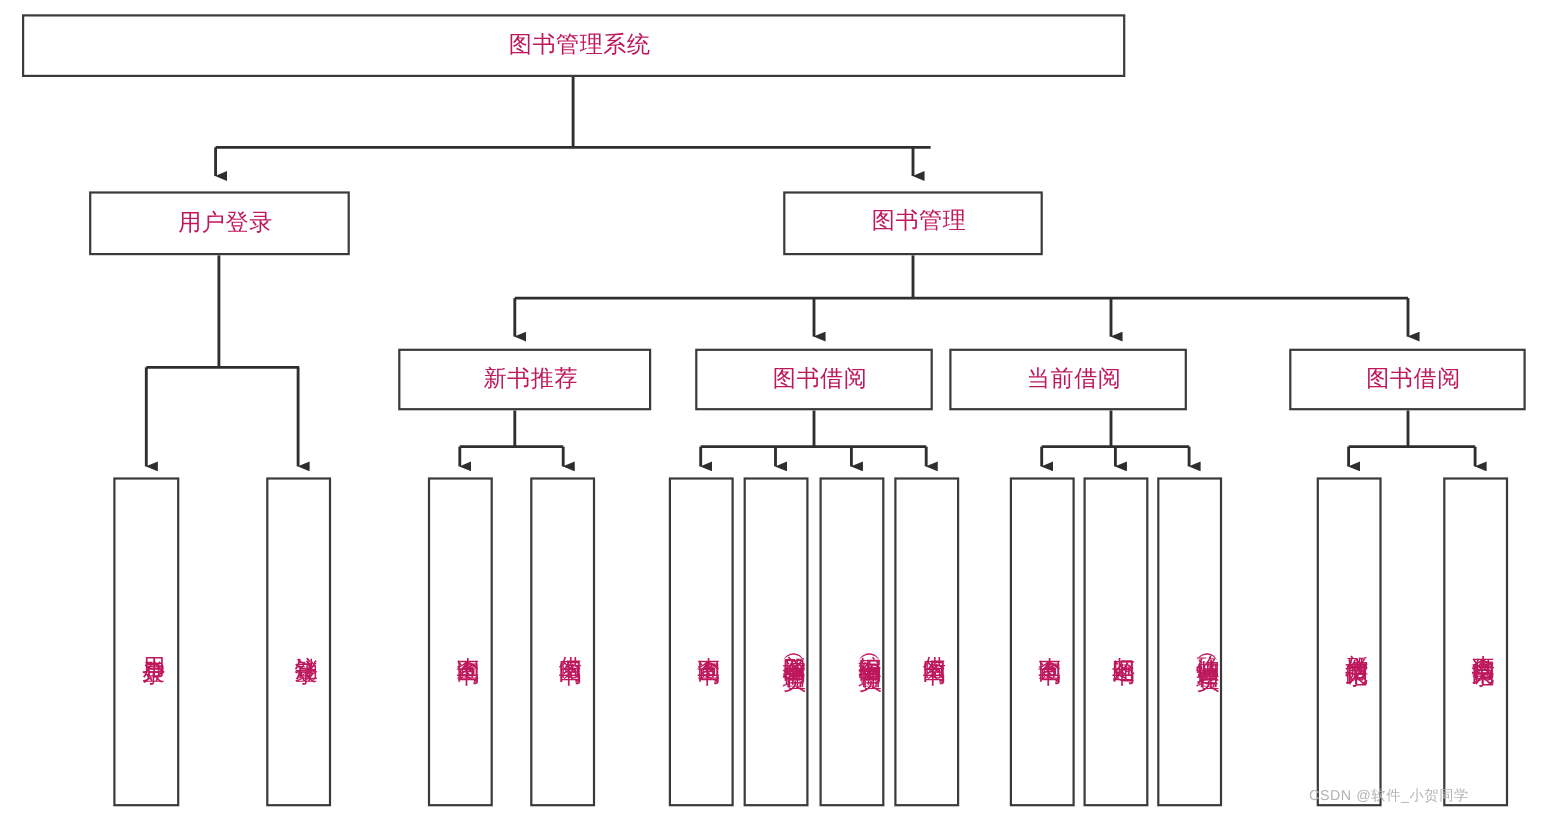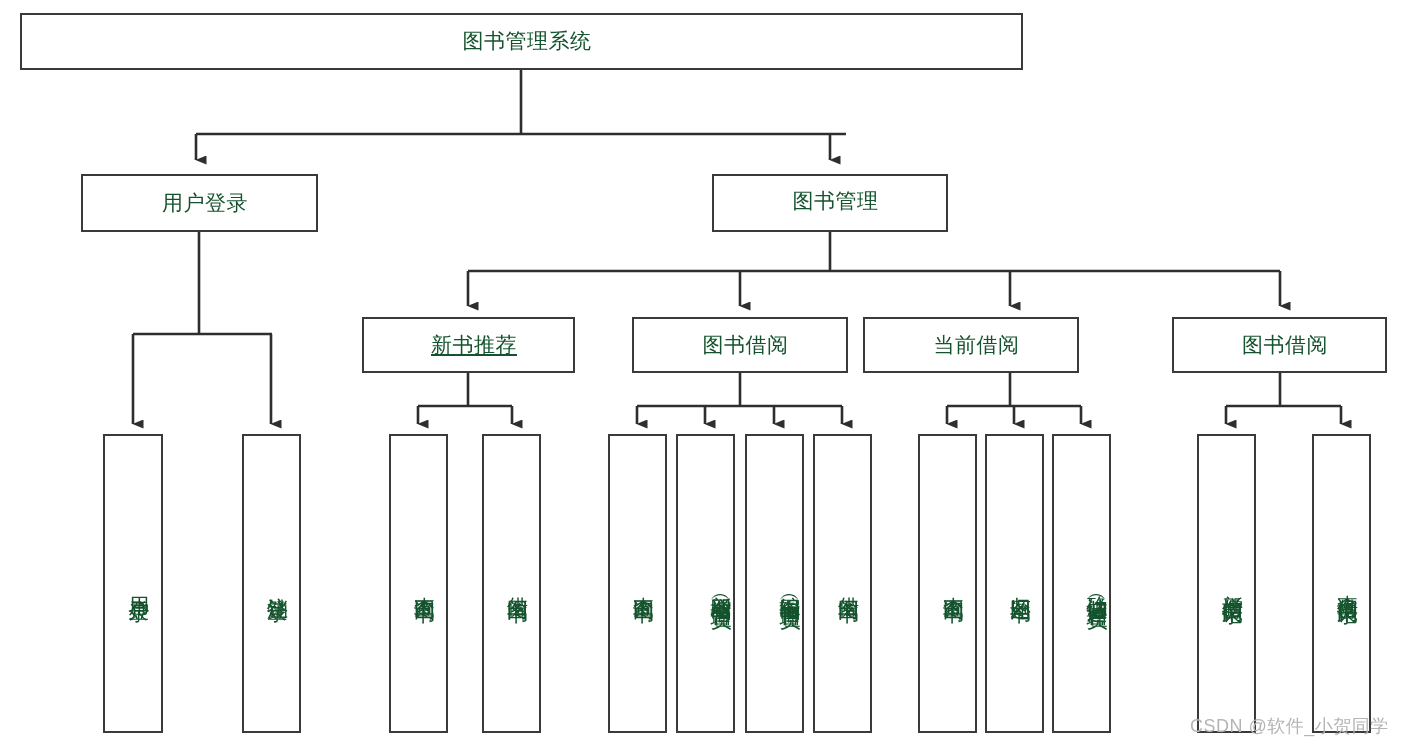--- a/index.html
+++ b/index.html
@@ -27,21 +27,21 @@
     pointer-events: none;
   }
   .node {
     position: absolute;
     box-sizing: border-box;
     background: #ffffff;
     border: 2.5px solid #3a3a3a;
     display: flex;
     align-items: center;
     justify-content: center;
-    color: #14532d;
+    color: #be185d;
     line-height: 1.18;
     padding-left: 11px;
   }
   .node-h {
     font-size: 21px;
     letter-spacing: 0.5px;
     white-space: nowrap;
   }
   .node-v {
     writing-mode: vertical-rl;
@@ -50,21 +50,21 @@
     letter-spacing: 2px;
     align-items: flex-start;
     padding-top: 8px;
   }
   .node-v.short {
     align-items: center;
     padding-top: 0;
   }
   .watermark {
     position: absolute;
-    font-size: 18px;
+    font-size: 13px;
     color: #b4b4b4;
     white-space: nowrap;
     letter-spacing: 0.5px;
   }
 </style>
 </head>
 <body>
 
 <div id="diagram-root">
 
@@ -122,21 +122,21 @@
     <span>图书管理系统</span>
   </div>
 
   <div class="node node-h" style="left:81px; top:174px; width:237px; height:58px;">
     <span>用户登录</span>
   </div>
   <div class="node node-h" style="left:712px; top:174px; width:236px; height:58px;font-family:Liberation Mono, monospace;">
     <span>图书管理</span>
   </div>
 
-  <div class="node node-h" style="left:362px; top:317px; width:213px; height:56px;text-decoration:underline;">
+  <div class="node node-h" style="left:362px; top:317px; width:230px; height:56px;">
     <span>新书推荐</span>
   </div>
   <div class="node node-h" style="left:632px; top:317px; width:216px; height:56px;align-items:center;">
     <span>图书借阅</span>
   </div>
   <div class="node node-h" style="left:863px; top:317px; width:216px; height:56px;">
     <span>当前借阅</span>
   </div>
   <div class="node node-h" style="left:1172px; top:317px; width:215px; height:56px;">
     <span>图书借阅</span>

